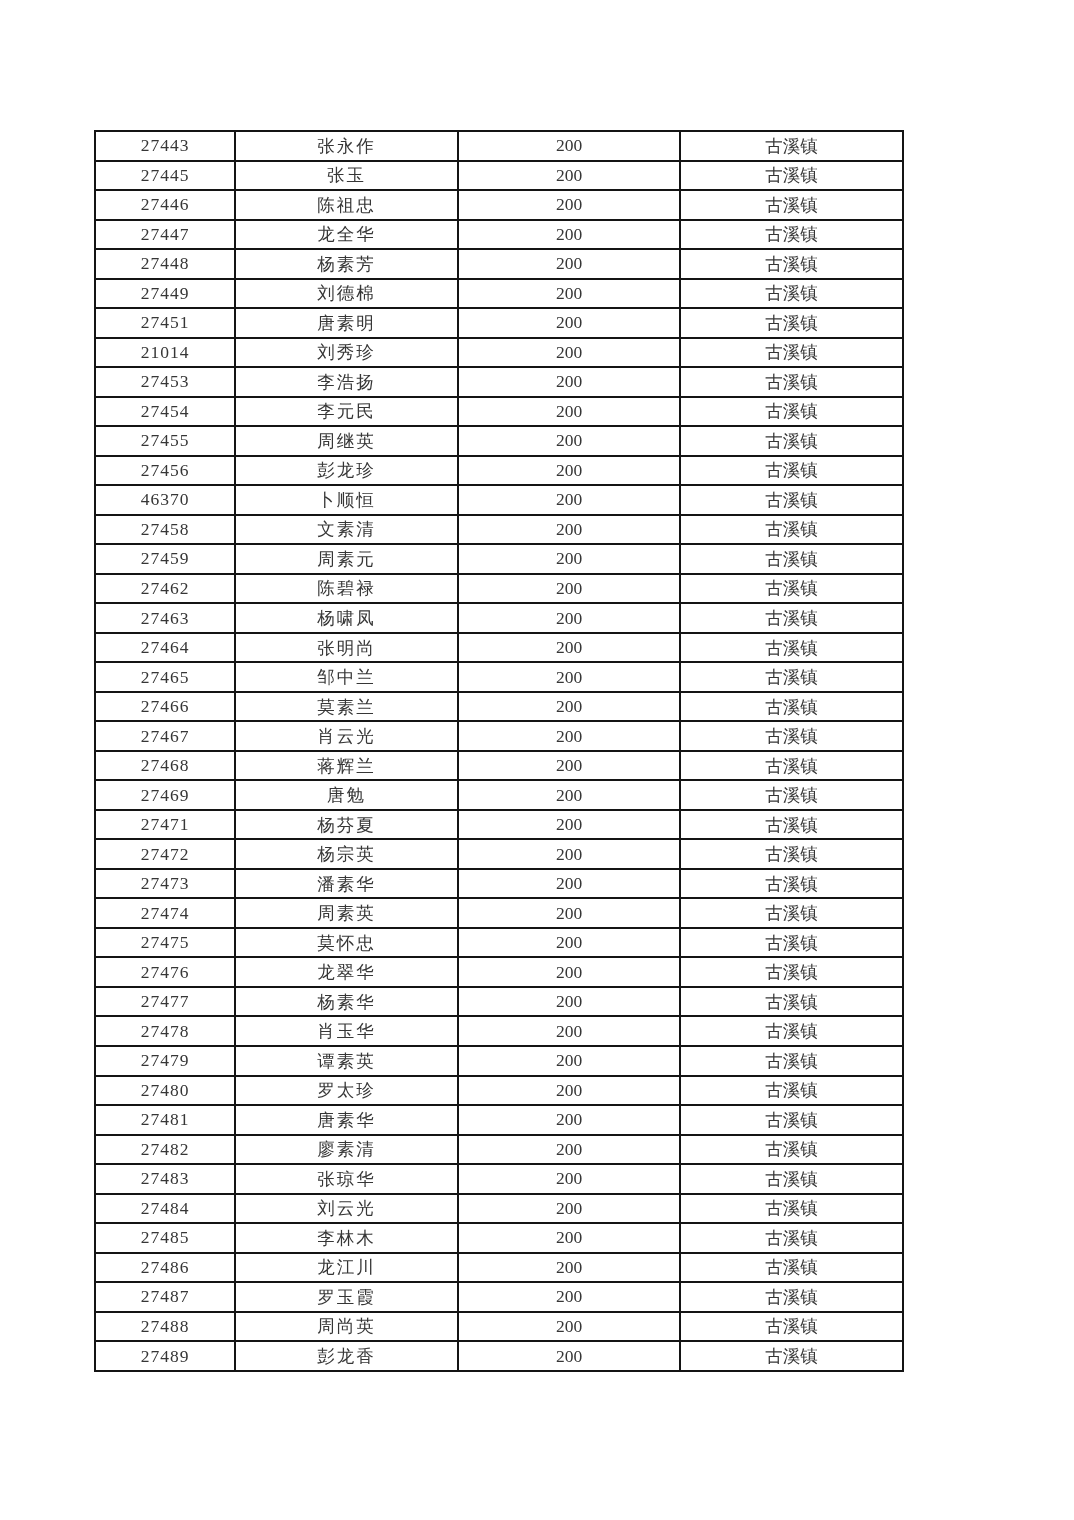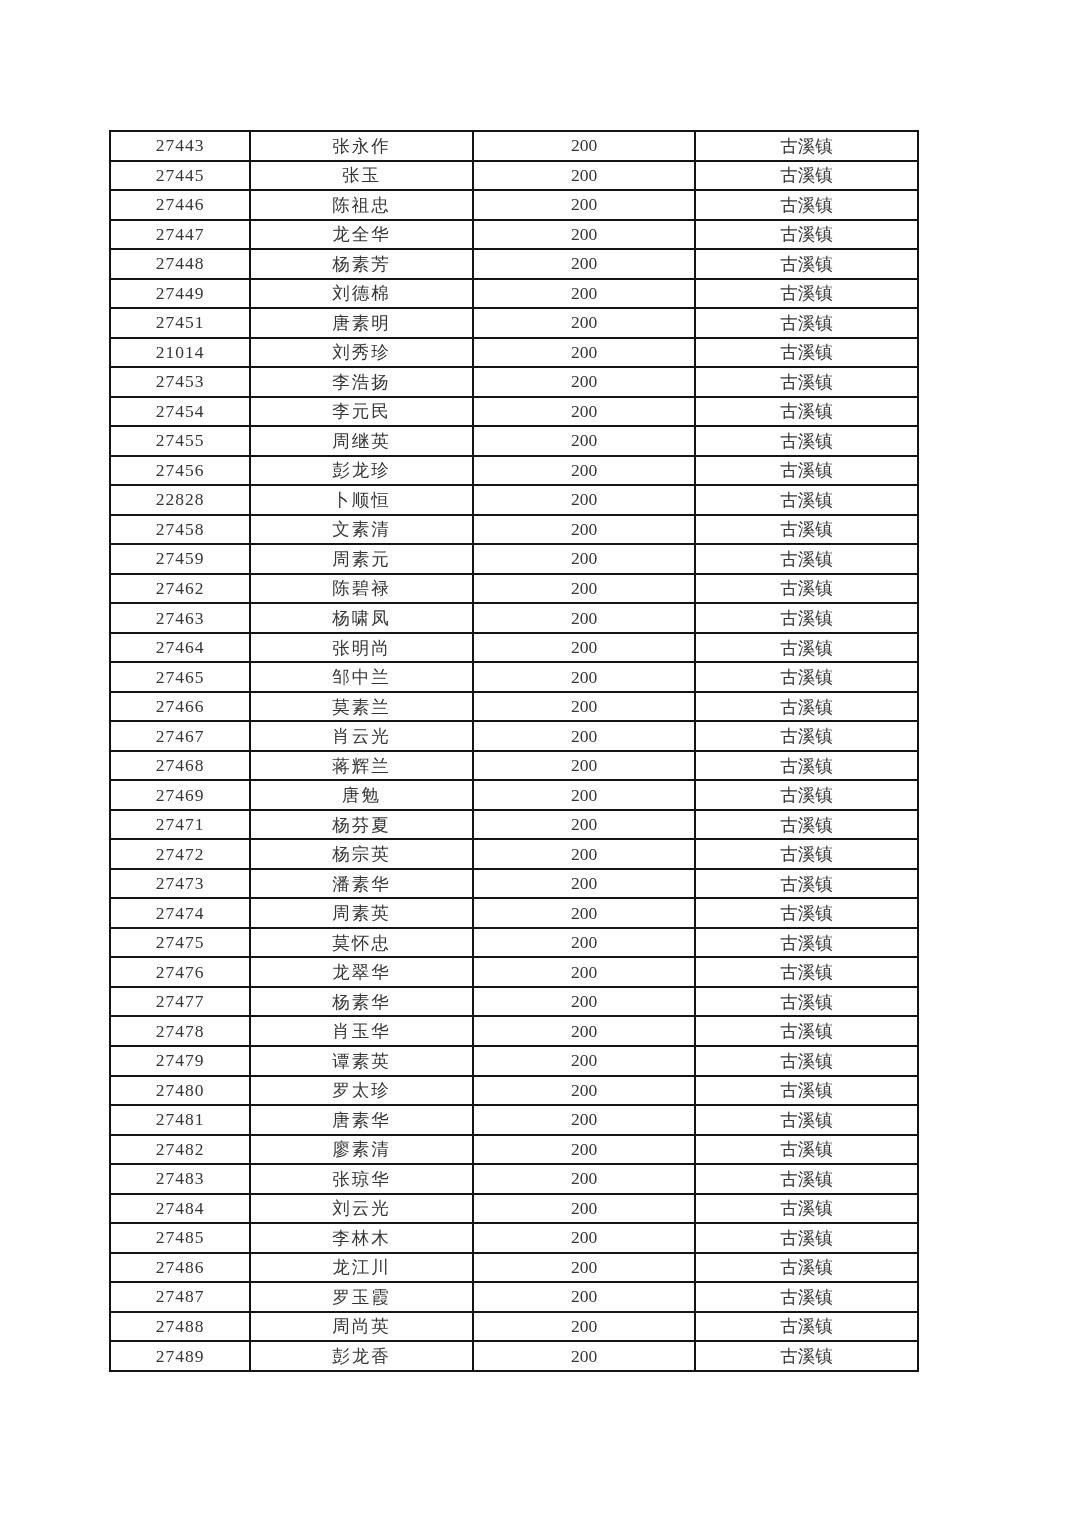--- a/index.html
+++ b/index.html
@@ -10,21 +10,21 @@
   .page {
     position: relative;
     width: 1074px;
     height: 1520px;
     background: #ffffff;
     overflow: hidden;
     font-family: "Liberation Serif", "DejaVu Serif", serif;
   }
   table.grid {
     position: absolute;
-    left: 109px;
+    left: 94px;
     top: 130px;
     width: 808px;
     height: 1242px;
     border-collapse: collapse;
     table-layout: fixed;
   }
   table.grid td {
     border: 2px solid #141414;
     padding: 0;
     text-align: center;
@@ -119,21 +119,21 @@
           <td class="col-amount">200</td>
           <td class="col-town">古溪镇</td>
         </tr>
         <tr>
           <td class="col-id">27456</td>
           <td class="col-name">彭龙珍</td>
           <td class="col-amount">200</td>
           <td class="col-town">古溪镇</td>
         </tr>
         <tr>
-          <td class="col-id">22828</td>
+          <td class="col-id">46370</td>
           <td class="col-name">卜顺恒</td>
           <td class="col-amount">200</td>
           <td class="col-town">古溪镇</td>
         </tr>
         <tr>
           <td class="col-id">27458</td>
           <td class="col-name">文素清</td>
           <td class="col-amount">200</td>
           <td class="col-town">古溪镇</td>
         </tr>

